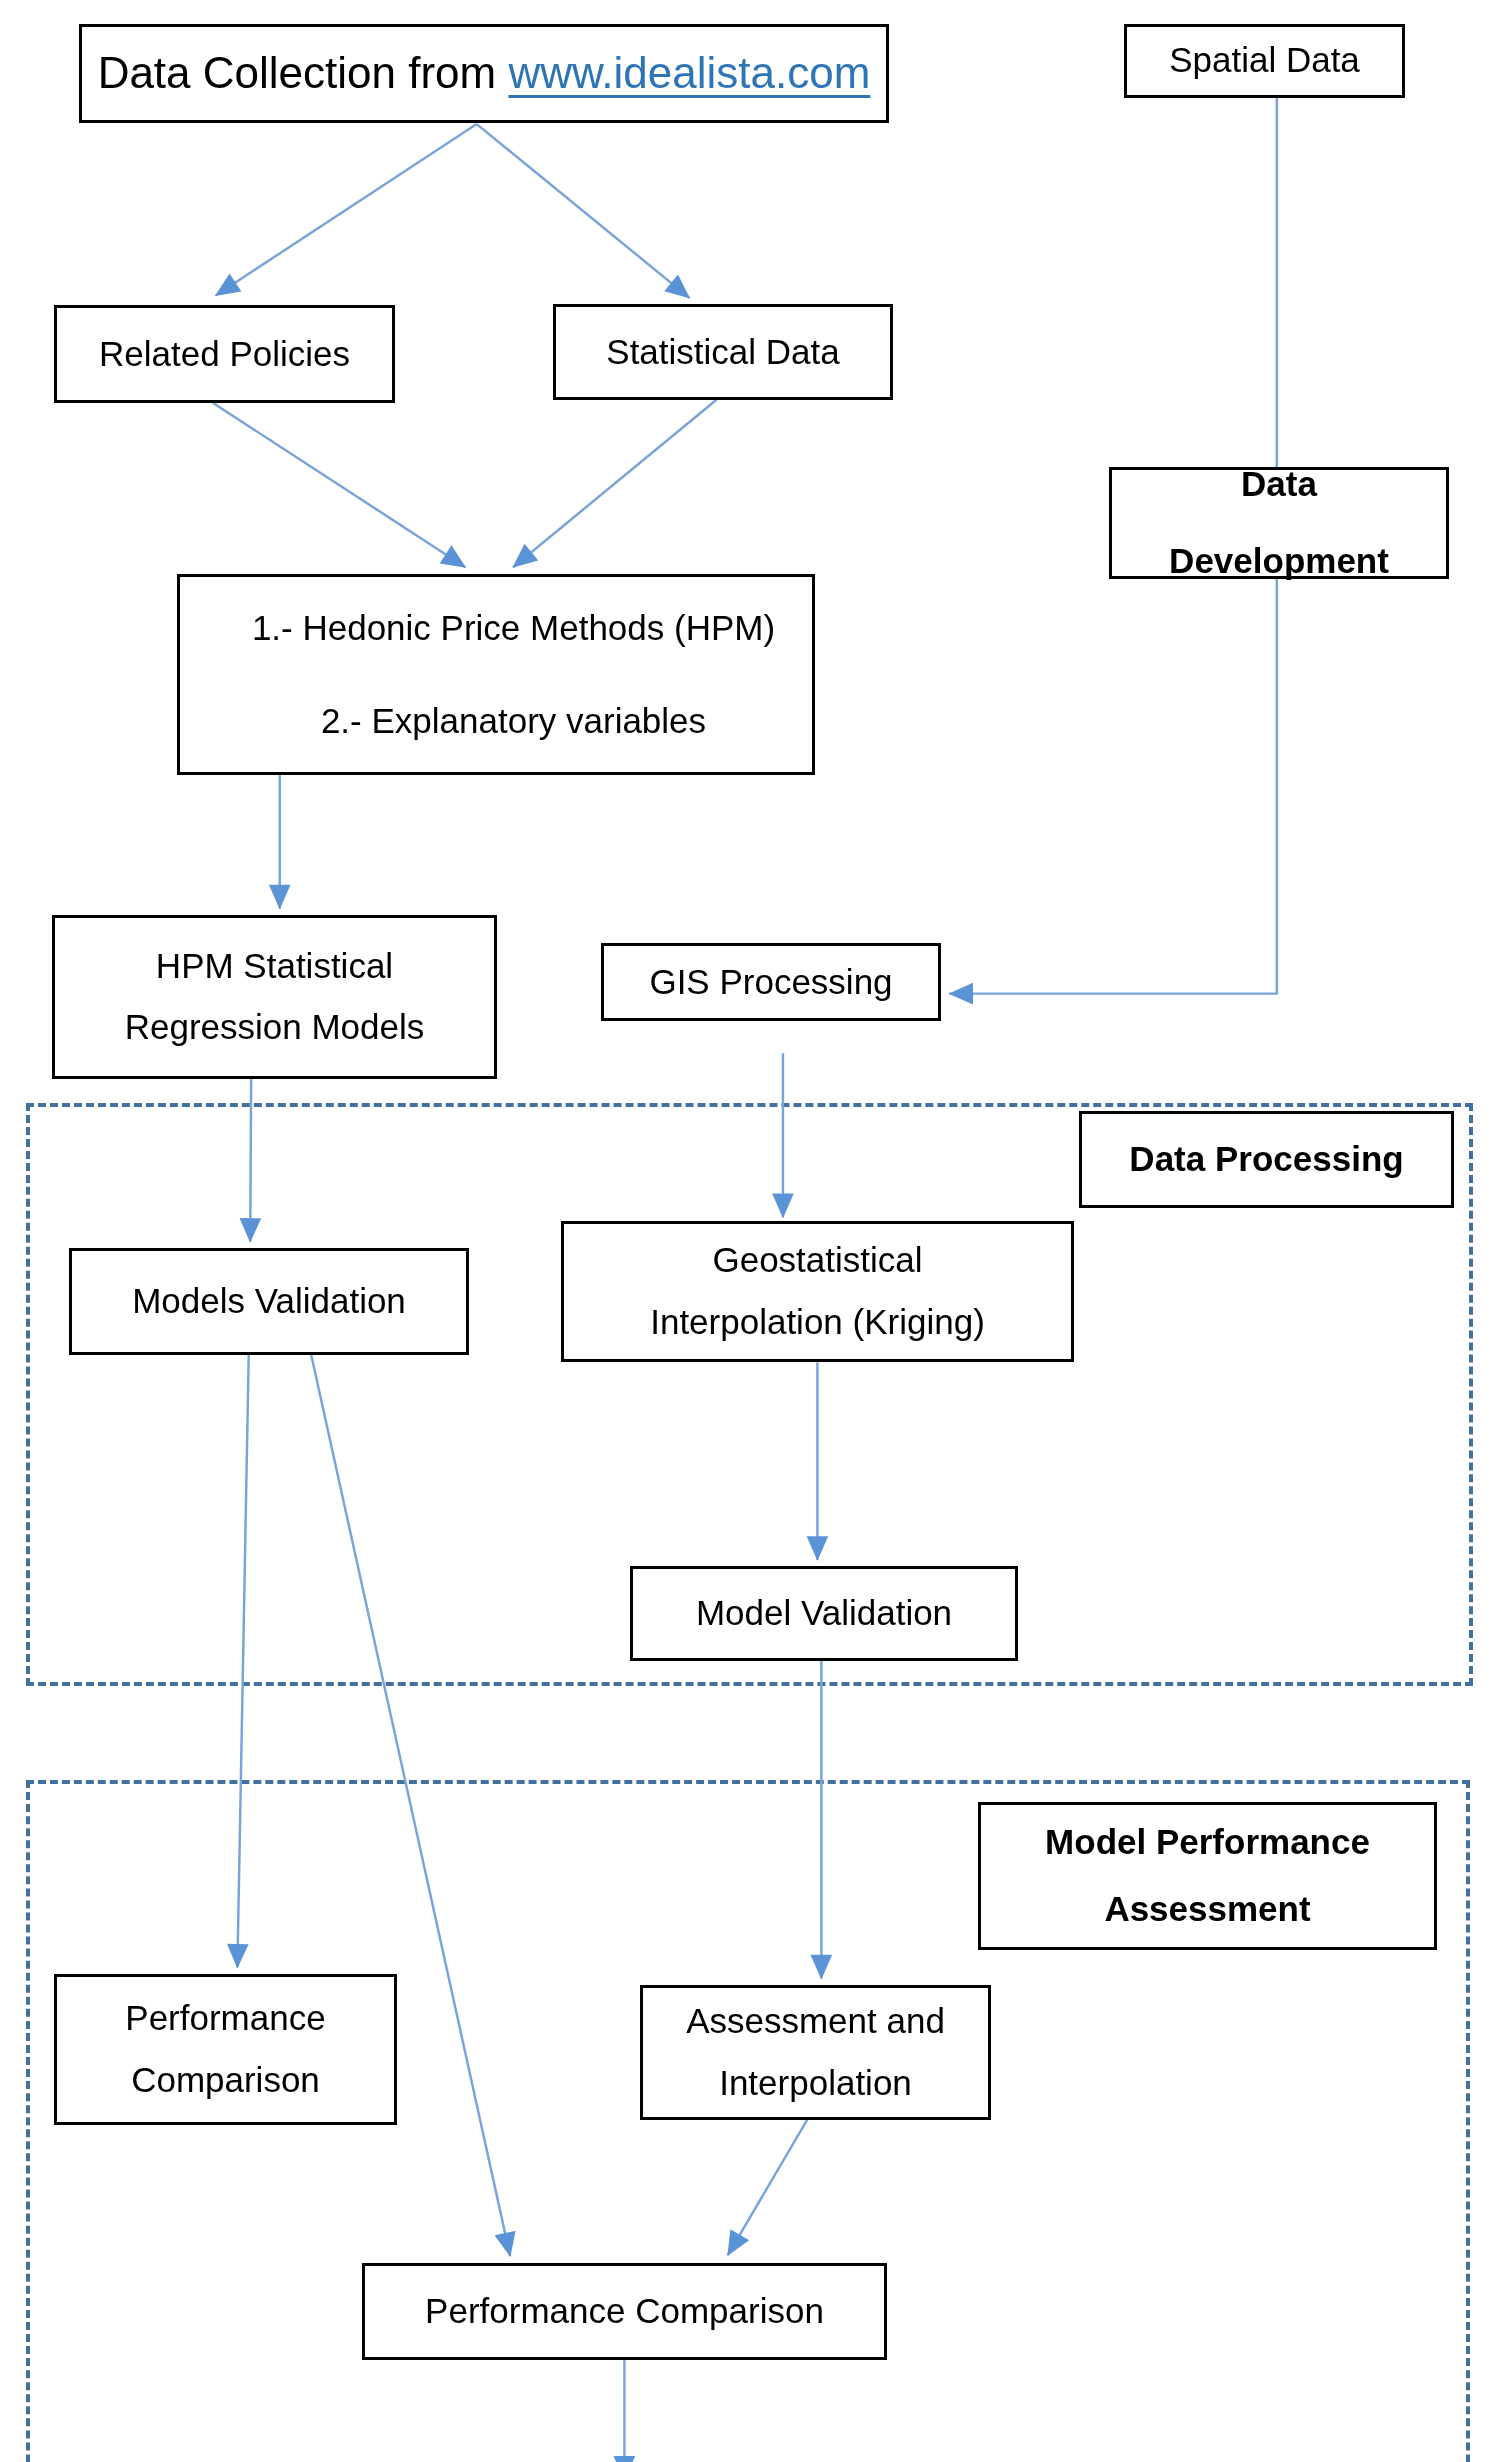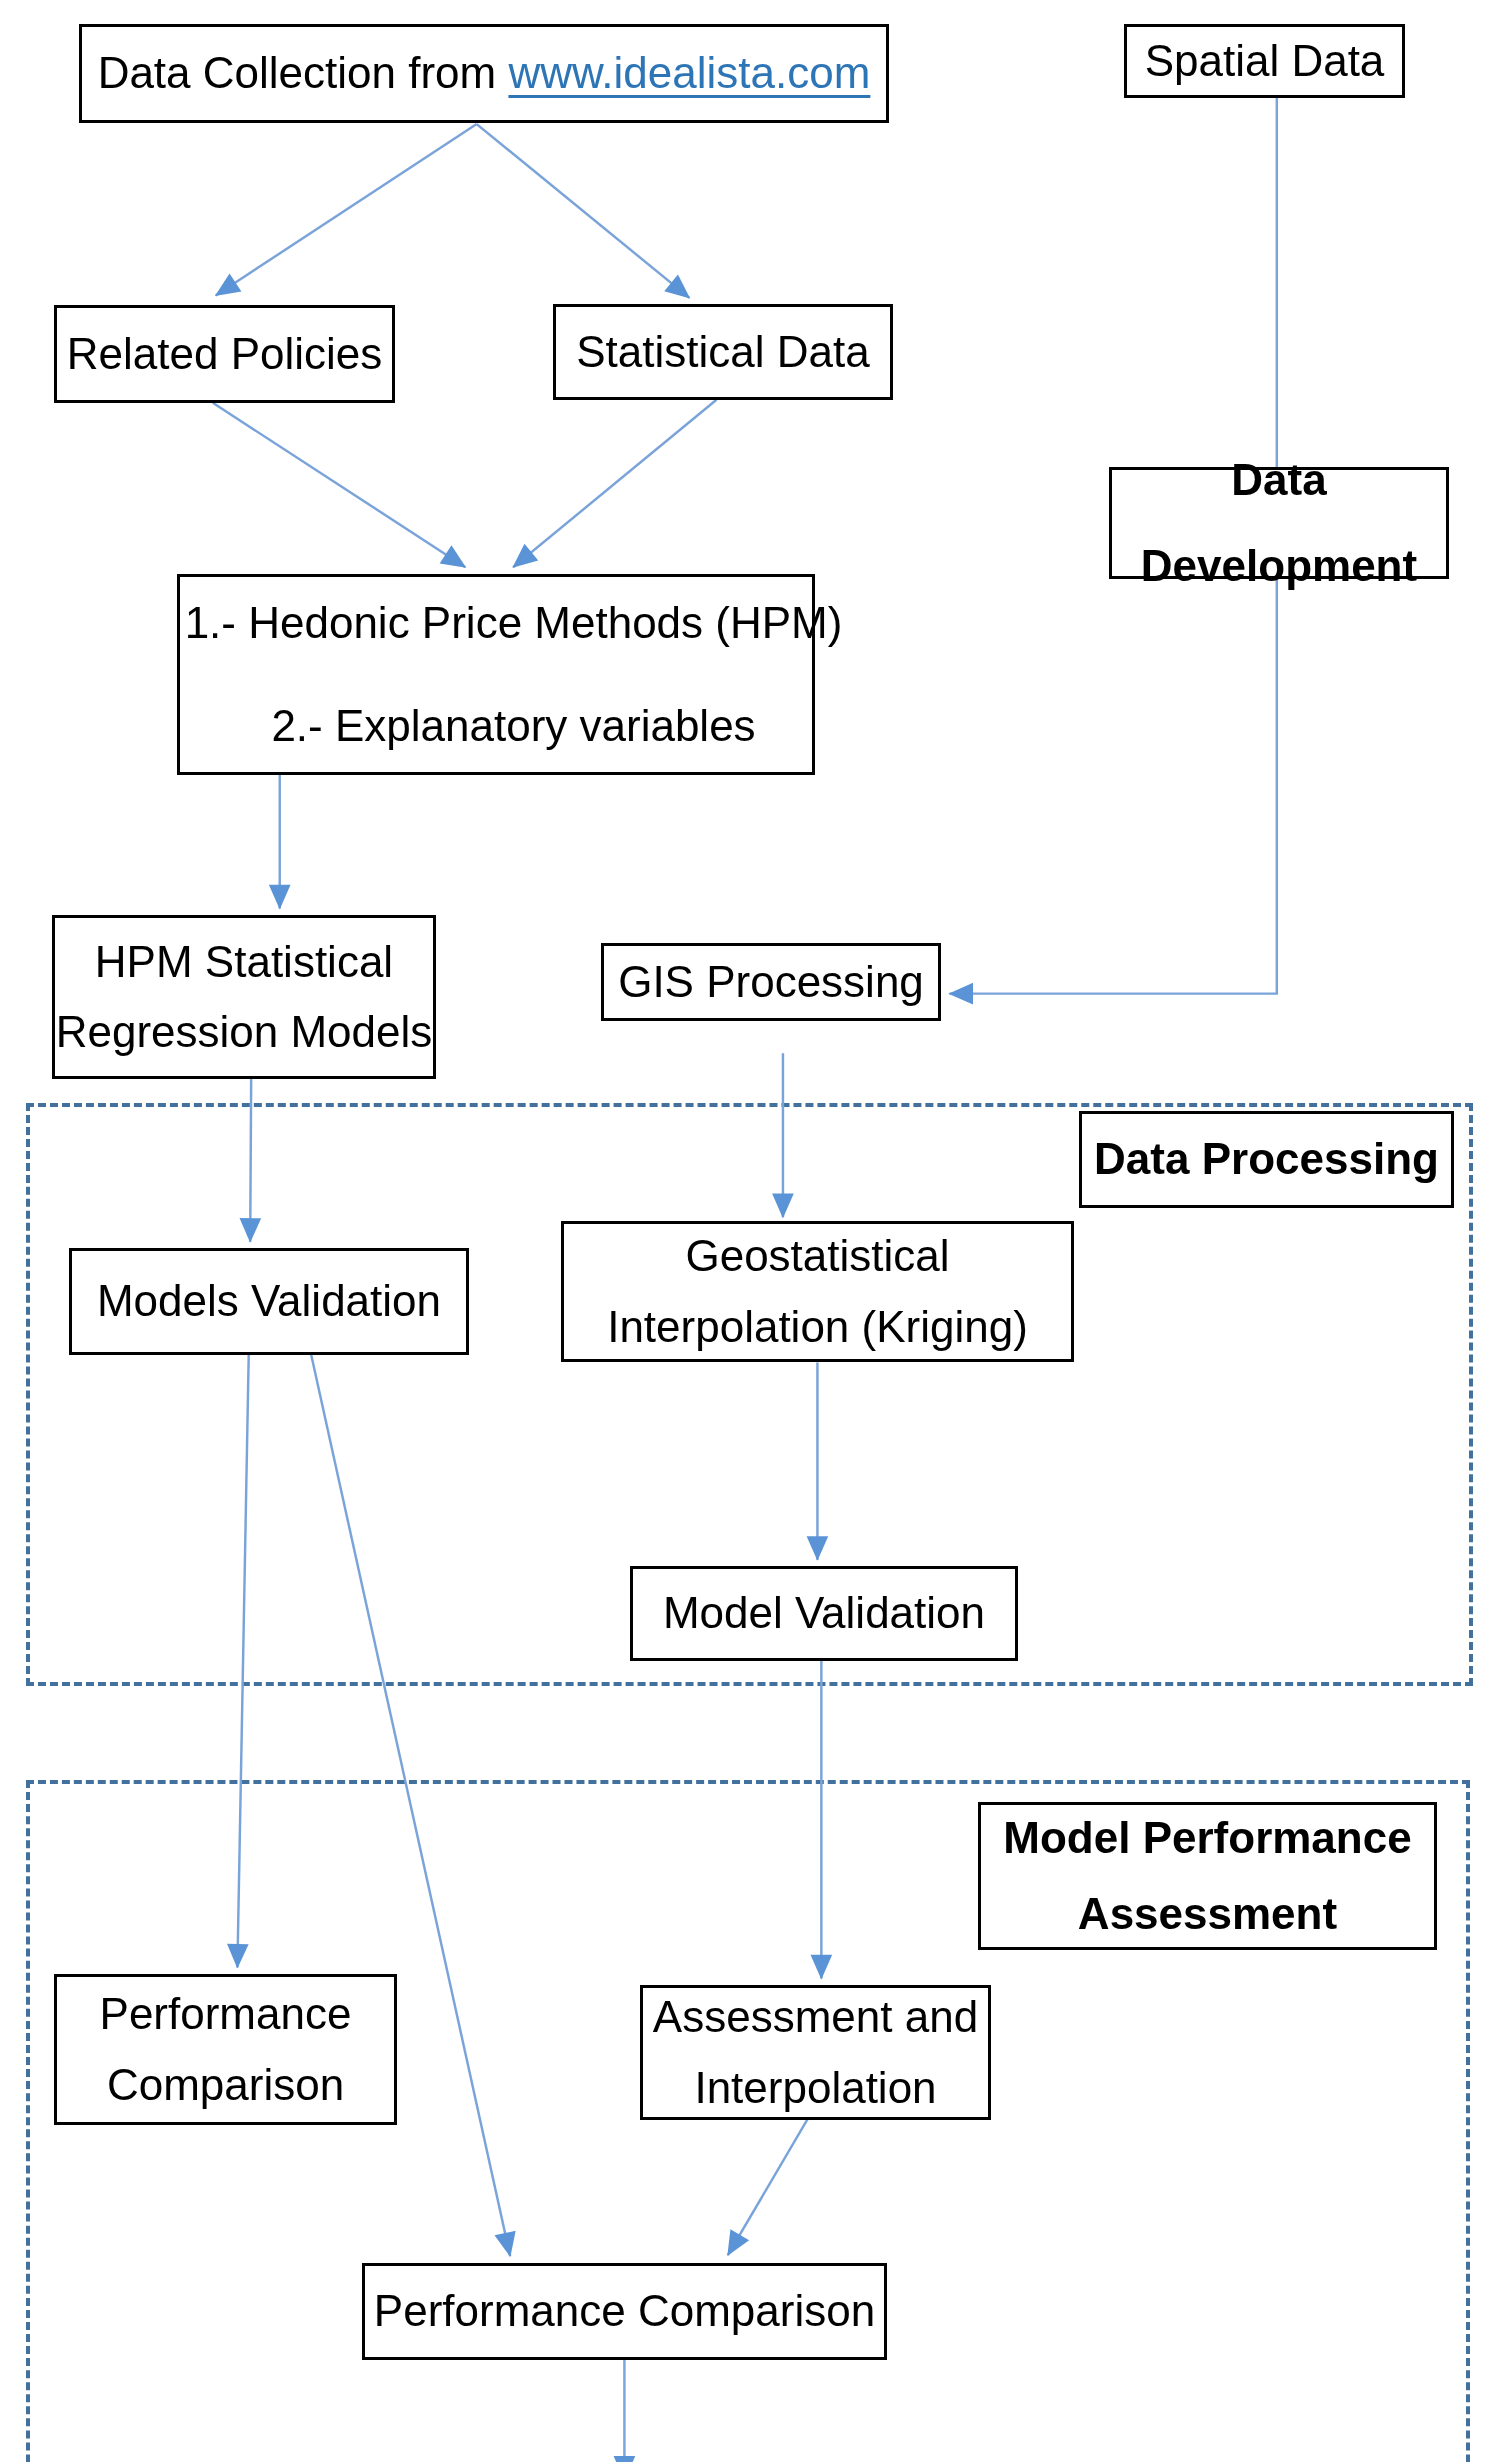--- a/index.html
+++ b/index.html
@@ -35,21 +35,21 @@
     box-sizing: border-box;
     background: #ffffff;
     border: 3.4px solid #000000;
     z-index: 2;
     display: flex;
     flex-direction: column;
     align-items: center;
     justify-content: center;
     text-align: center;
     color: #000000;
-    font-size: 44px;
+    font-size: 35px;
     line-height: 1.05;
     gap: 23.6px;
   }
   .box.bold { font-weight: bold; }
   .box .line { white-space: nowrap; }
   #data-collection { font-size: 44px; flex-direction: row; gap: 0; white-space: pre; }
   #data-collection .link {
     color: #2E75B6;
     text-decoration: underline;
     text-decoration-thickness: 3px;
@@ -116,21 +116,21 @@
   <div class="box" id="methods-box" style="left:177px; top:574px; width:638px; height:201px;">
     <span class="line">1.- Hedonic Price Methods (HPM)</span>
     <span class="line">2.- Explanatory variables</span>
   </div>
 
   <div class="box bold" id="data-development" style="left:1109px; top:467px; width:340px; height:112px;gap:40px;">
     <span class="line">Data</span>
     <span class="line">Development</span>
   </div>
 
-  <div class="box twolines" style="left:52px; top:915px; width:384px; height:164px;">
+  <div class="box twolines" style="left:52px; top:915px; width:445px; height:164px;">
     <span class="line">HPM Statistical</span>
     <span class="line">Regression Models</span>
   </div>
 
   <div class="box" style="left:601px; top:943px; width:340px; height:78px; border-width:3px;">
     <span class="line">GIS Processing</span>
   </div>
 
   <div class="box bold" style="left:1079px; top:1111px; width:375px; height:97px;">
     <span class="line">Data Processing</span>

